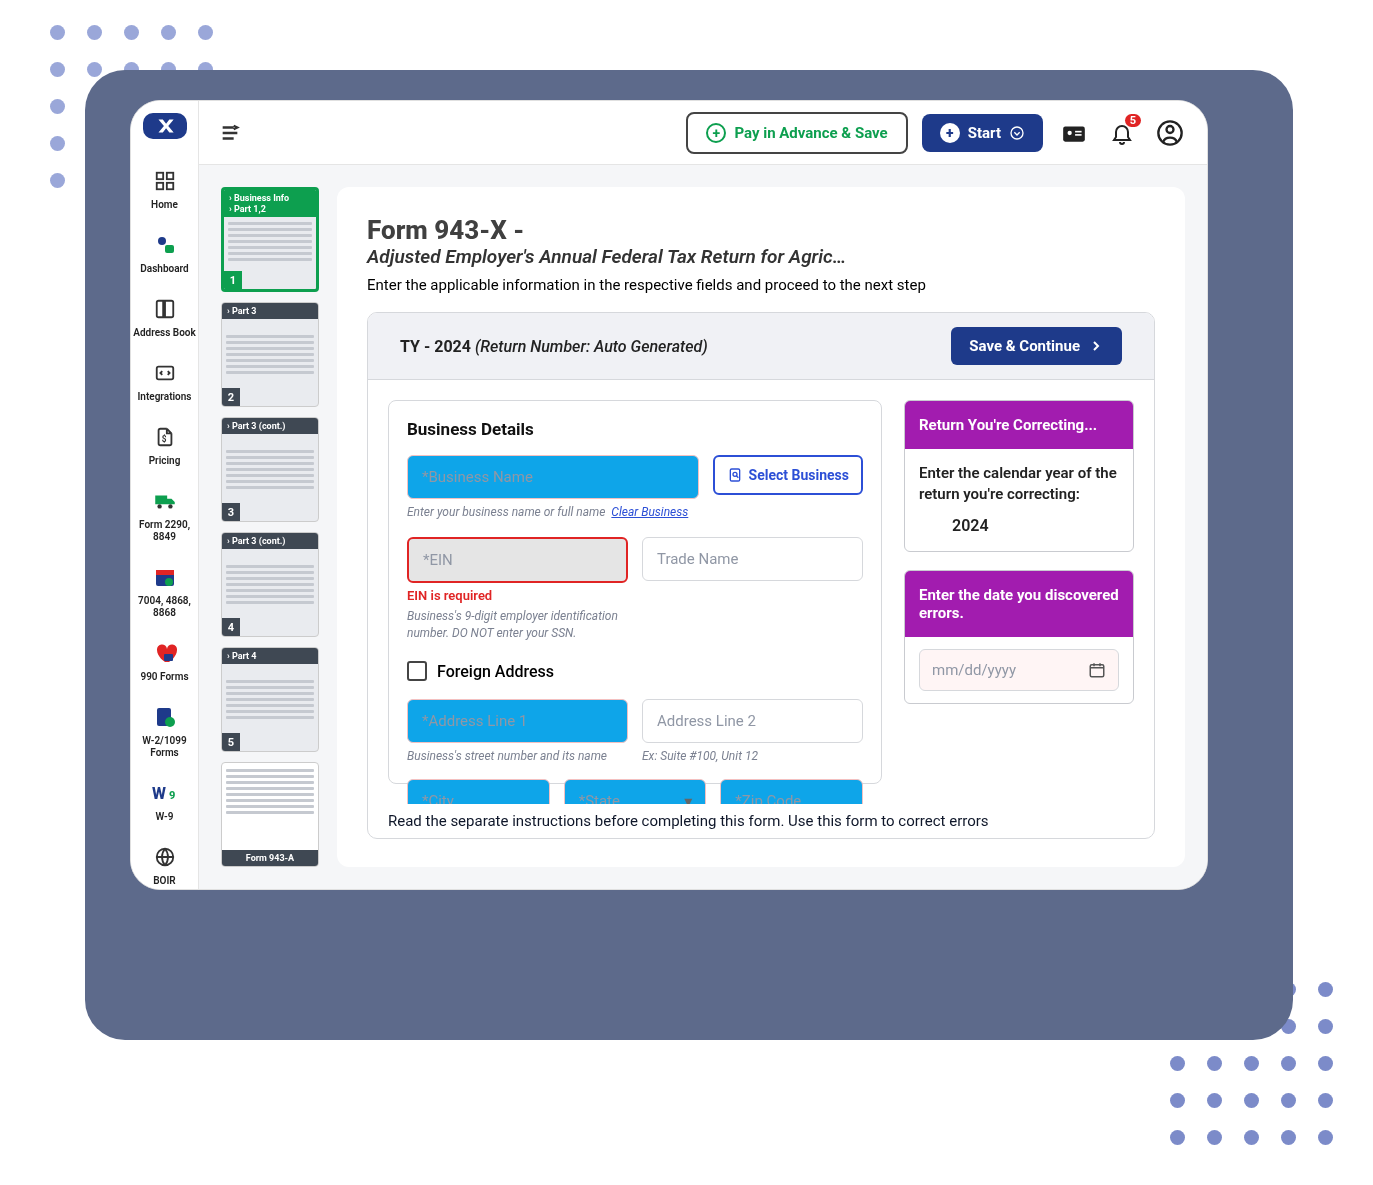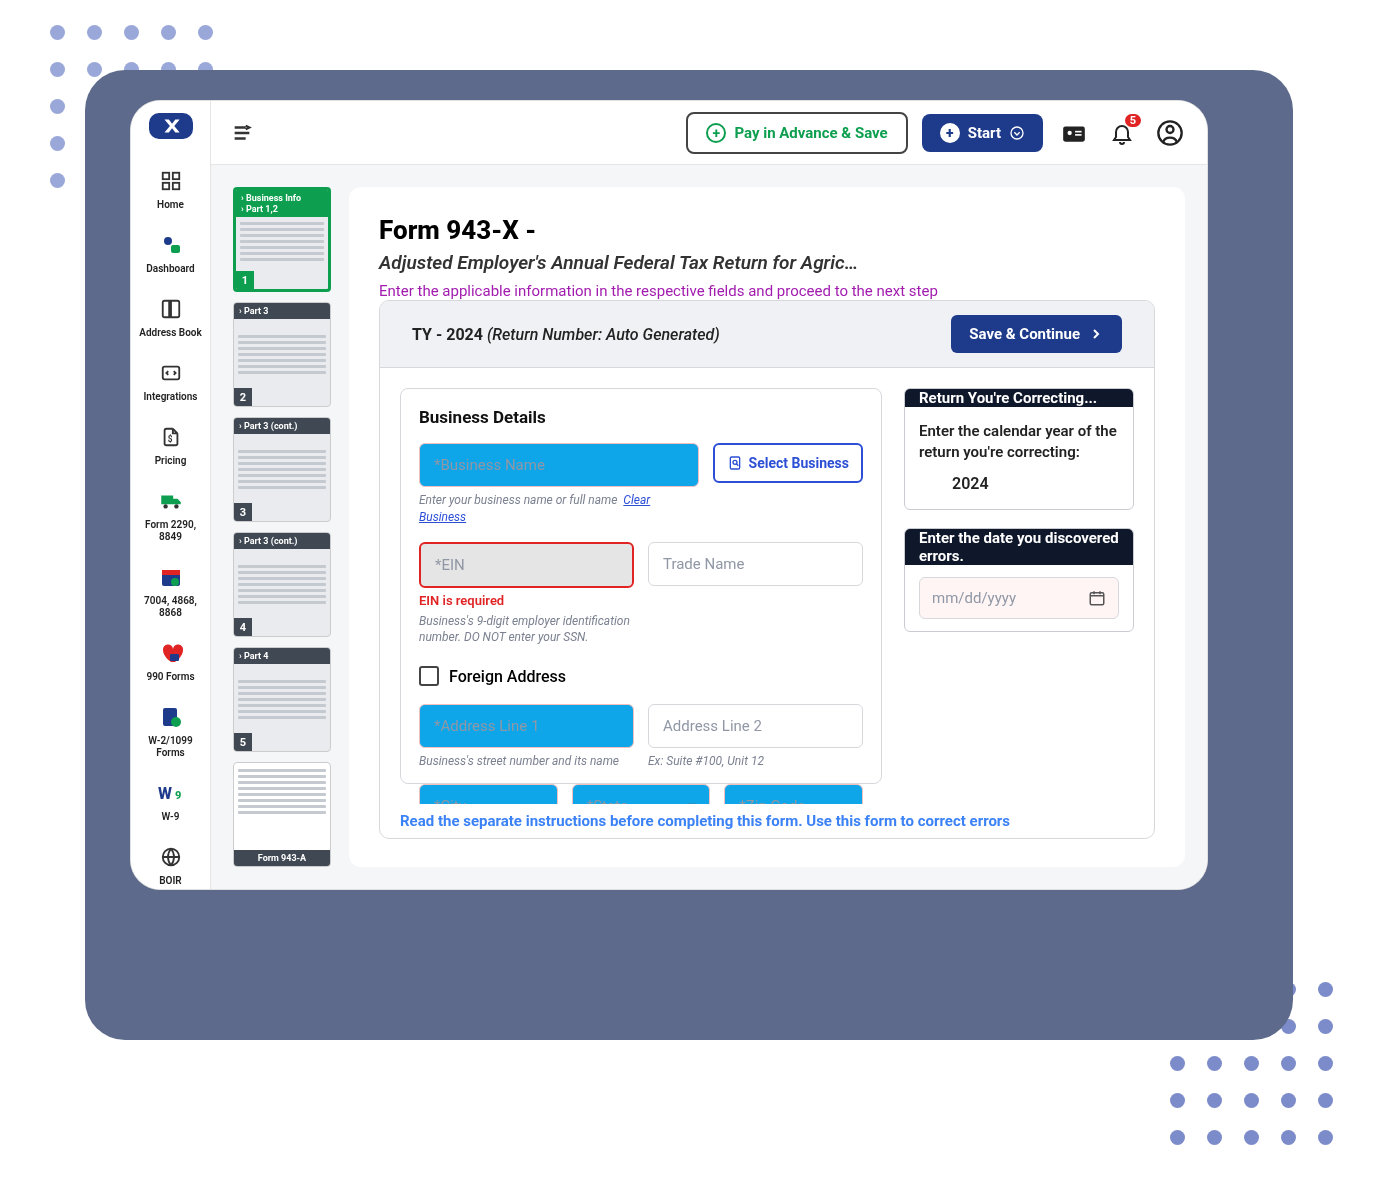--- a/index.html
+++ b/index.html
@@ -11,21 +11,21 @@
   .dot { width: 15px; height: 15px; background: #9aa7d9; border-radius: 50%; }
   .dots-br .dot { background: #7c8bc9; }
   
   
   .backing { position: absolute; top: 70px; left: 85px; right: 80px; bottom: 145px; background: #5d6a8b; border-radius: 40px; }
   
   
   .app { position: absolute; top: 100px; left: 130px; right: 165px; bottom: 295px; background: #fff; border-radius: 30px; overflow: hidden; display: flex; border: 1px solid #e0e0e0; }
   
   
-  .nav { width: 80px; background: #fff; border-right: 1px solid #e5e5e5; display: flex; flex-direction: column; align-items: center; padding-top: 12px; overflow: hidden; }
+  .nav { width: 68px; background: #fff; border-right: 1px solid #e5e5e5; display: flex; flex-direction: column; align-items: center; padding-top: 12px; overflow: hidden; }
   .logo { width: 44px; height: 44px; background: #1e3a8a; border-radius: 10px; display: flex; align-items: center; justify-content: center; color: #fff; font-size: 22px; font-weight: 700; margin-bottom: 18px; }
   .logo svg { width: 26px; height: 26px; }
   .nav-item { width: 100%; display: flex; flex-direction: column; align-items: center; padding: 10px 2px; cursor: pointer; }
   .nav-icon { width: 28px; height: 28px; display: flex; align-items: center; justify-content: center; color: #333; margin-bottom: 4px; }
   .nav-icon.green svg { color: #0d9f4f; }
   .nav-label { font-size: 10px; font-weight: 600; text-align: center; color: #222; line-height: 1.2; }
   
   
   .main { flex: 1; display: flex; flex-direction: column; background: #f5f6f8; overflow: hidden; }
   
@@ -49,23 +49,23 @@
   .thumb.active { border: 3px solid #0d9f4f; }
   .thumb-header { position: absolute; top: 0; left: 0; right: 0; background: #3f4853; color: #fff; font-size: 9px; font-weight: 700; padding: 3px 5px; display: flex; flex-direction: column; gap: 1px; }
   .thumb.active .thumb-header { background: #0d9f4f; }
   .thumb-num { position: absolute; bottom: 0; left: 0; width: 18px; height: 18px; background: #3f4853; color: #fff; font-size: 11px; font-weight: 700; display: flex; align-items: center; justify-content: center; }
   .thumb.active .thumb-num { background: #0d9f4f; }
   .thumb-body { position: absolute; top: 32px; left: 4px; right: 4px; bottom: 4px; }
   .thumb-line { height: 3px; background: #c5c9d0; margin-bottom: 3px; border-radius: 1px; }
   
   
   .panel { flex: 1; background: #fff; border-radius: 12px; padding: 28px 30px; overflow: hidden; display: flex; flex-direction: column; }
-  .form-title { font-size: 26px; font-weight: 800; color: #000000; margin-bottom: 6px;}
+  .form-title { font-size: 26px; font-weight: 800; color: #404040; }
   .form-subtitle { font-size: 19px; font-style: italic; font-weight: 600; color: #333; margin-bottom: 8px; }
-  .form-hint { font-size: 15px; color: #a21caf; }
+  .form-hint { font-size: 15px; color: #000000; margin-bottom: 18px; }
   
   .inner-card { border: 1px solid #d6d8dc; border-radius: 10px; display: flex; flex-direction: column; flex: 1; overflow: hidden; }
   .inner-head { background: #f0f1f5; padding: 14px 32px; display: flex; align-items: center; justify-content: space-between; border-bottom: 1px solid #d6d8dc; }
   .ty-text { font-size: 16px; font-weight: 700; color: #222; }
   .ty-text em { font-style: italic; font-weight: 500; }
   .save-btn { background: #1e3a8a; color: #fff; padding: 10px 18px; border-radius: 6px; font-weight: 700; font-size: 15px; display: flex; align-items: center; gap: 8px; cursor: pointer; }
   
   .inner-body { flex: 1; padding: 20px; display: flex; gap: 22px; overflow: hidden; }
   .left-col { flex: 1; border: 1px solid #d6d8dc; border-radius: 8px; padding: 18px; display: flex; flex-direction: column; }
   .right-col { width: 230px; display: flex; flex-direction: column; gap: 18px; }
@@ -82,27 +82,27 @@
   .error-text { color: #e02424; font-size: 13px; font-weight: 600; margin-top: 5px; }
   .select-biz { border: 2px solid #2c4fd6; color: #2c4fd6; padding: 10px 12px; border-radius: 6px; font-weight: 700; font-size: 14px; display: flex; align-items: center; gap: 6px; cursor: pointer; background: #fff; }
   .check-row { display: flex; align-items: center; gap: 10px; margin: 14px 0 18px; }
   .checkbox { width: 20px; height: 20px; border: 2px solid #444; border-radius: 3px; cursor: pointer; }
   .check-label { font-size: 16px; font-weight: 500; }
   .select { appearance: none; background-image: none; position: relative; }
   .select-wrapper { position: relative; flex: 1; }
   .select-wrapper::after { content: "▾"; position: absolute; right: 14px; top: 50%; transform: translateY(-50%); color: #666; pointer-events: none; }
   
   .info-box { border: 1px solid #c9cbd0; border-radius: 6px; padding: 0; overflow: hidden; }
-  .info-head { background: #0f172a; color: #fff; font-weight: 700; font-size: 15px; padding: 0 14px; }
+  .info-head { background: #a21caf; color: #fff; font-weight: 700; font-size: 15px; padding: 15px 14px; }
   .info-body { padding: 14px; font-size: 15px; font-weight: 600; color: #222; line-height: 1.4; }
   .info-val { margin-top: 10px; font-size: 16px; margin-left: 33px; }
   .date-input-wrap { padding: 12px 14px; }
   .date-input { width: 100%; border: 1px solid #d6d8dc; border-radius: 6px; padding: 11px 12px; font-size: 15px; display: flex; align-items: center; justify-content: space-between; background: #fff5f5; color: #9097a5; cursor: pointer; }
   
-  .footer-text { font-size: 15px; color: #3b82f6; margin-top: 8px; padding: 0 4px; font-weight: bold; }
+  .footer-text { font-size: 15px; color: #0f172a; margin-top: 8px; padding: 0 4px; }
   
   svg { display: block; }
 </style>
 </head>
 <body>
 
 <div class="dots-tl">
   <div class="dot"></div>
     <div class="dot"></div>
     <div class="dot"></div>

